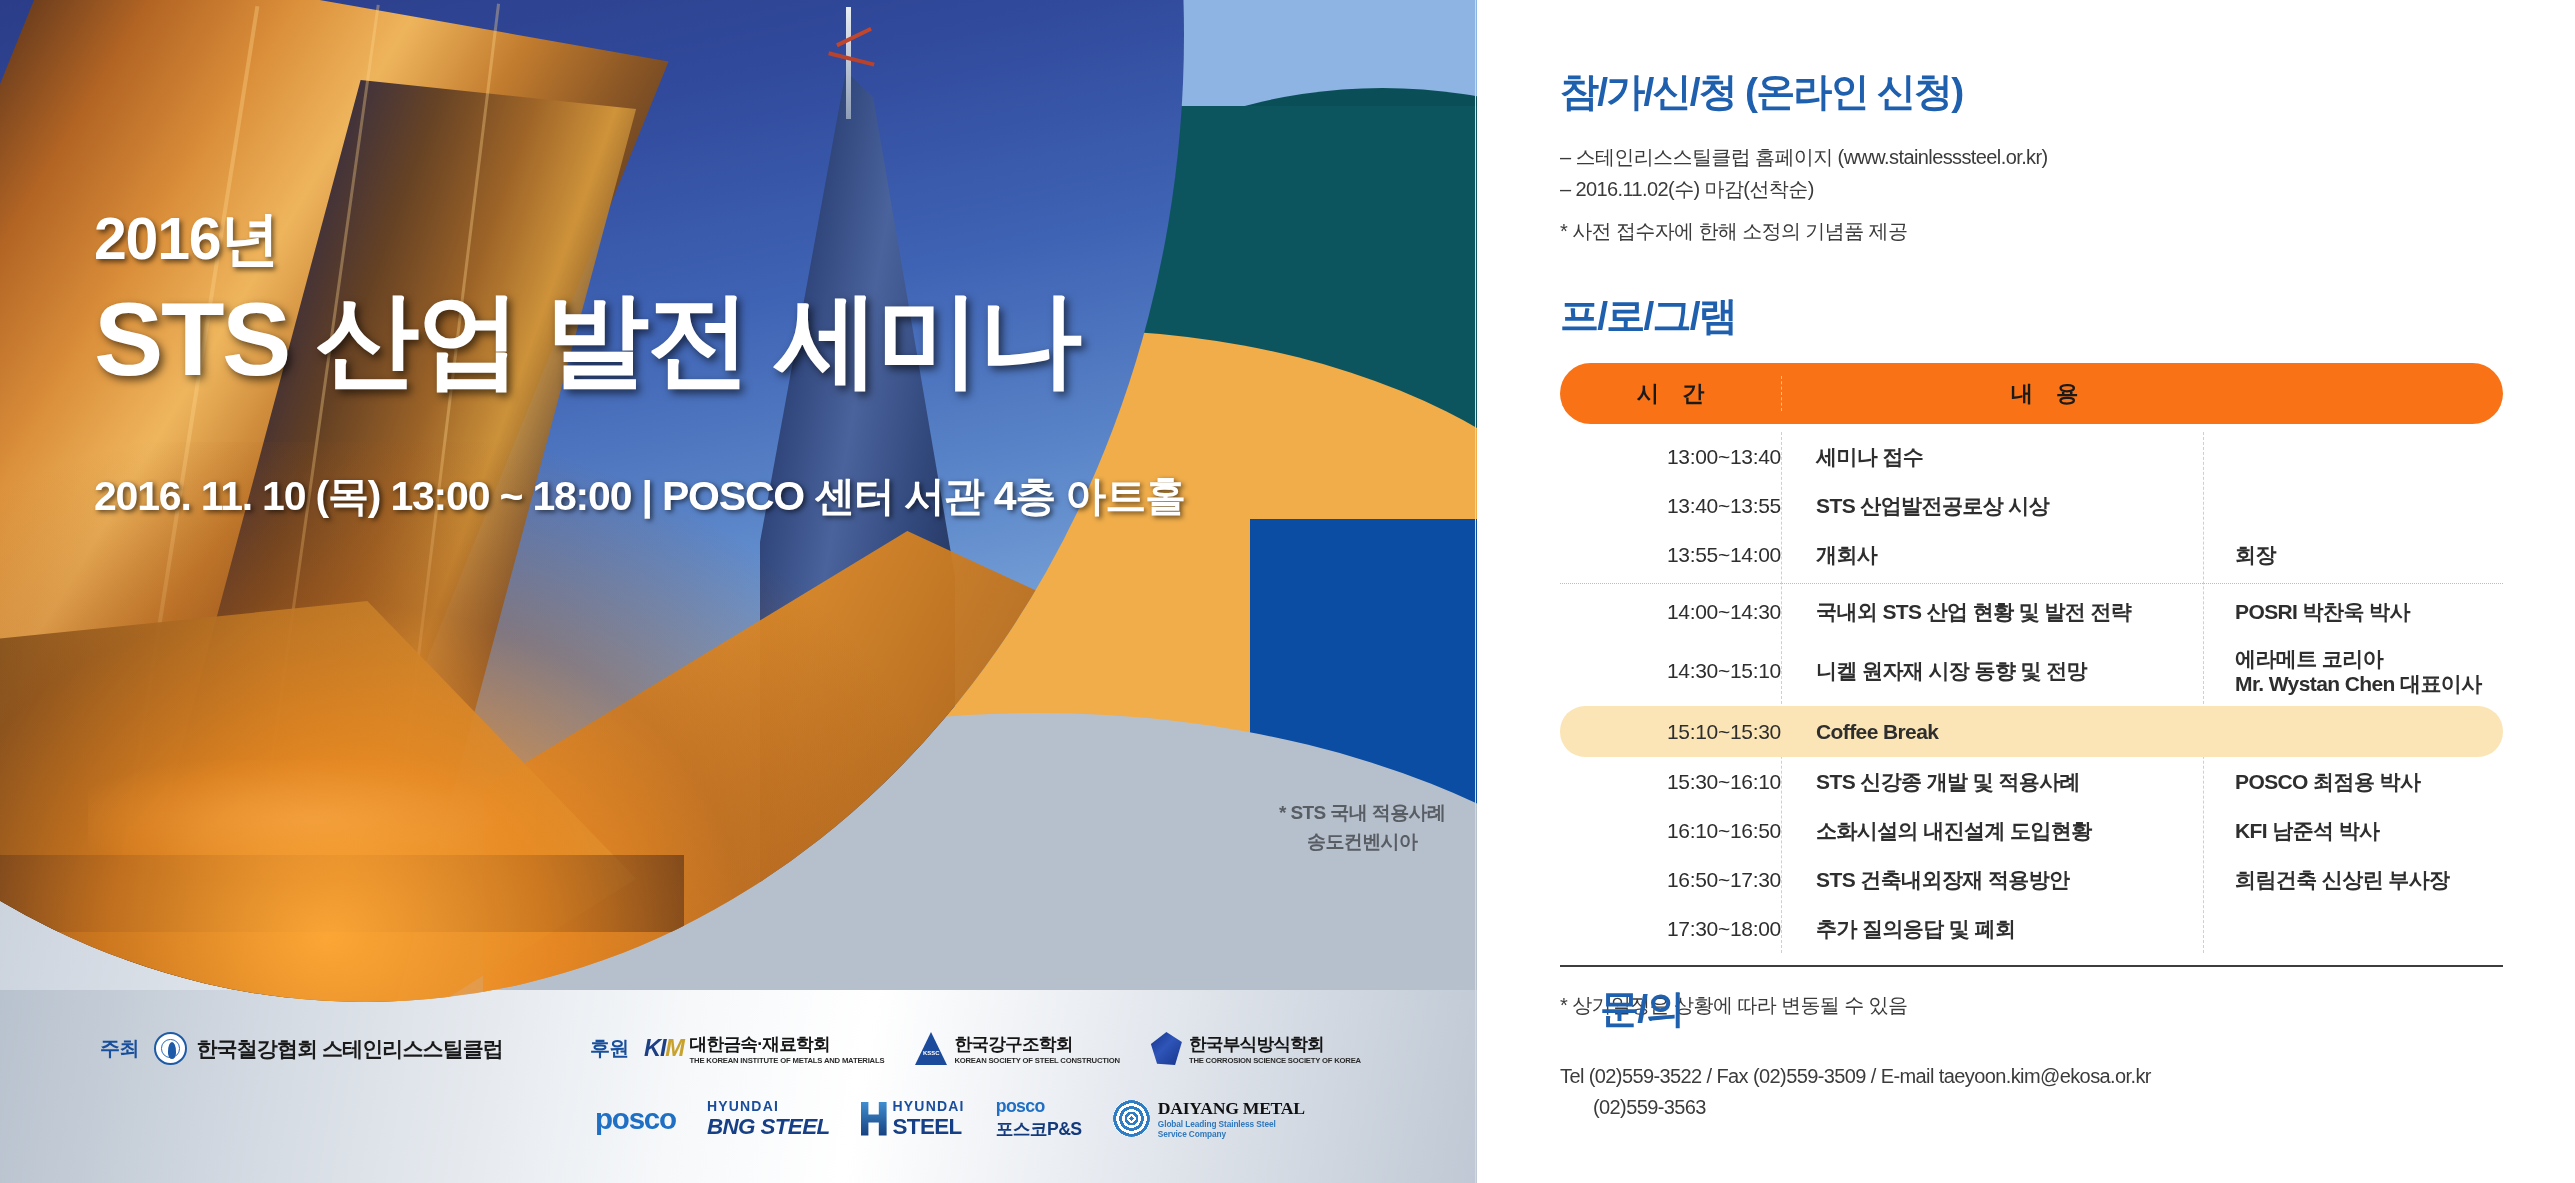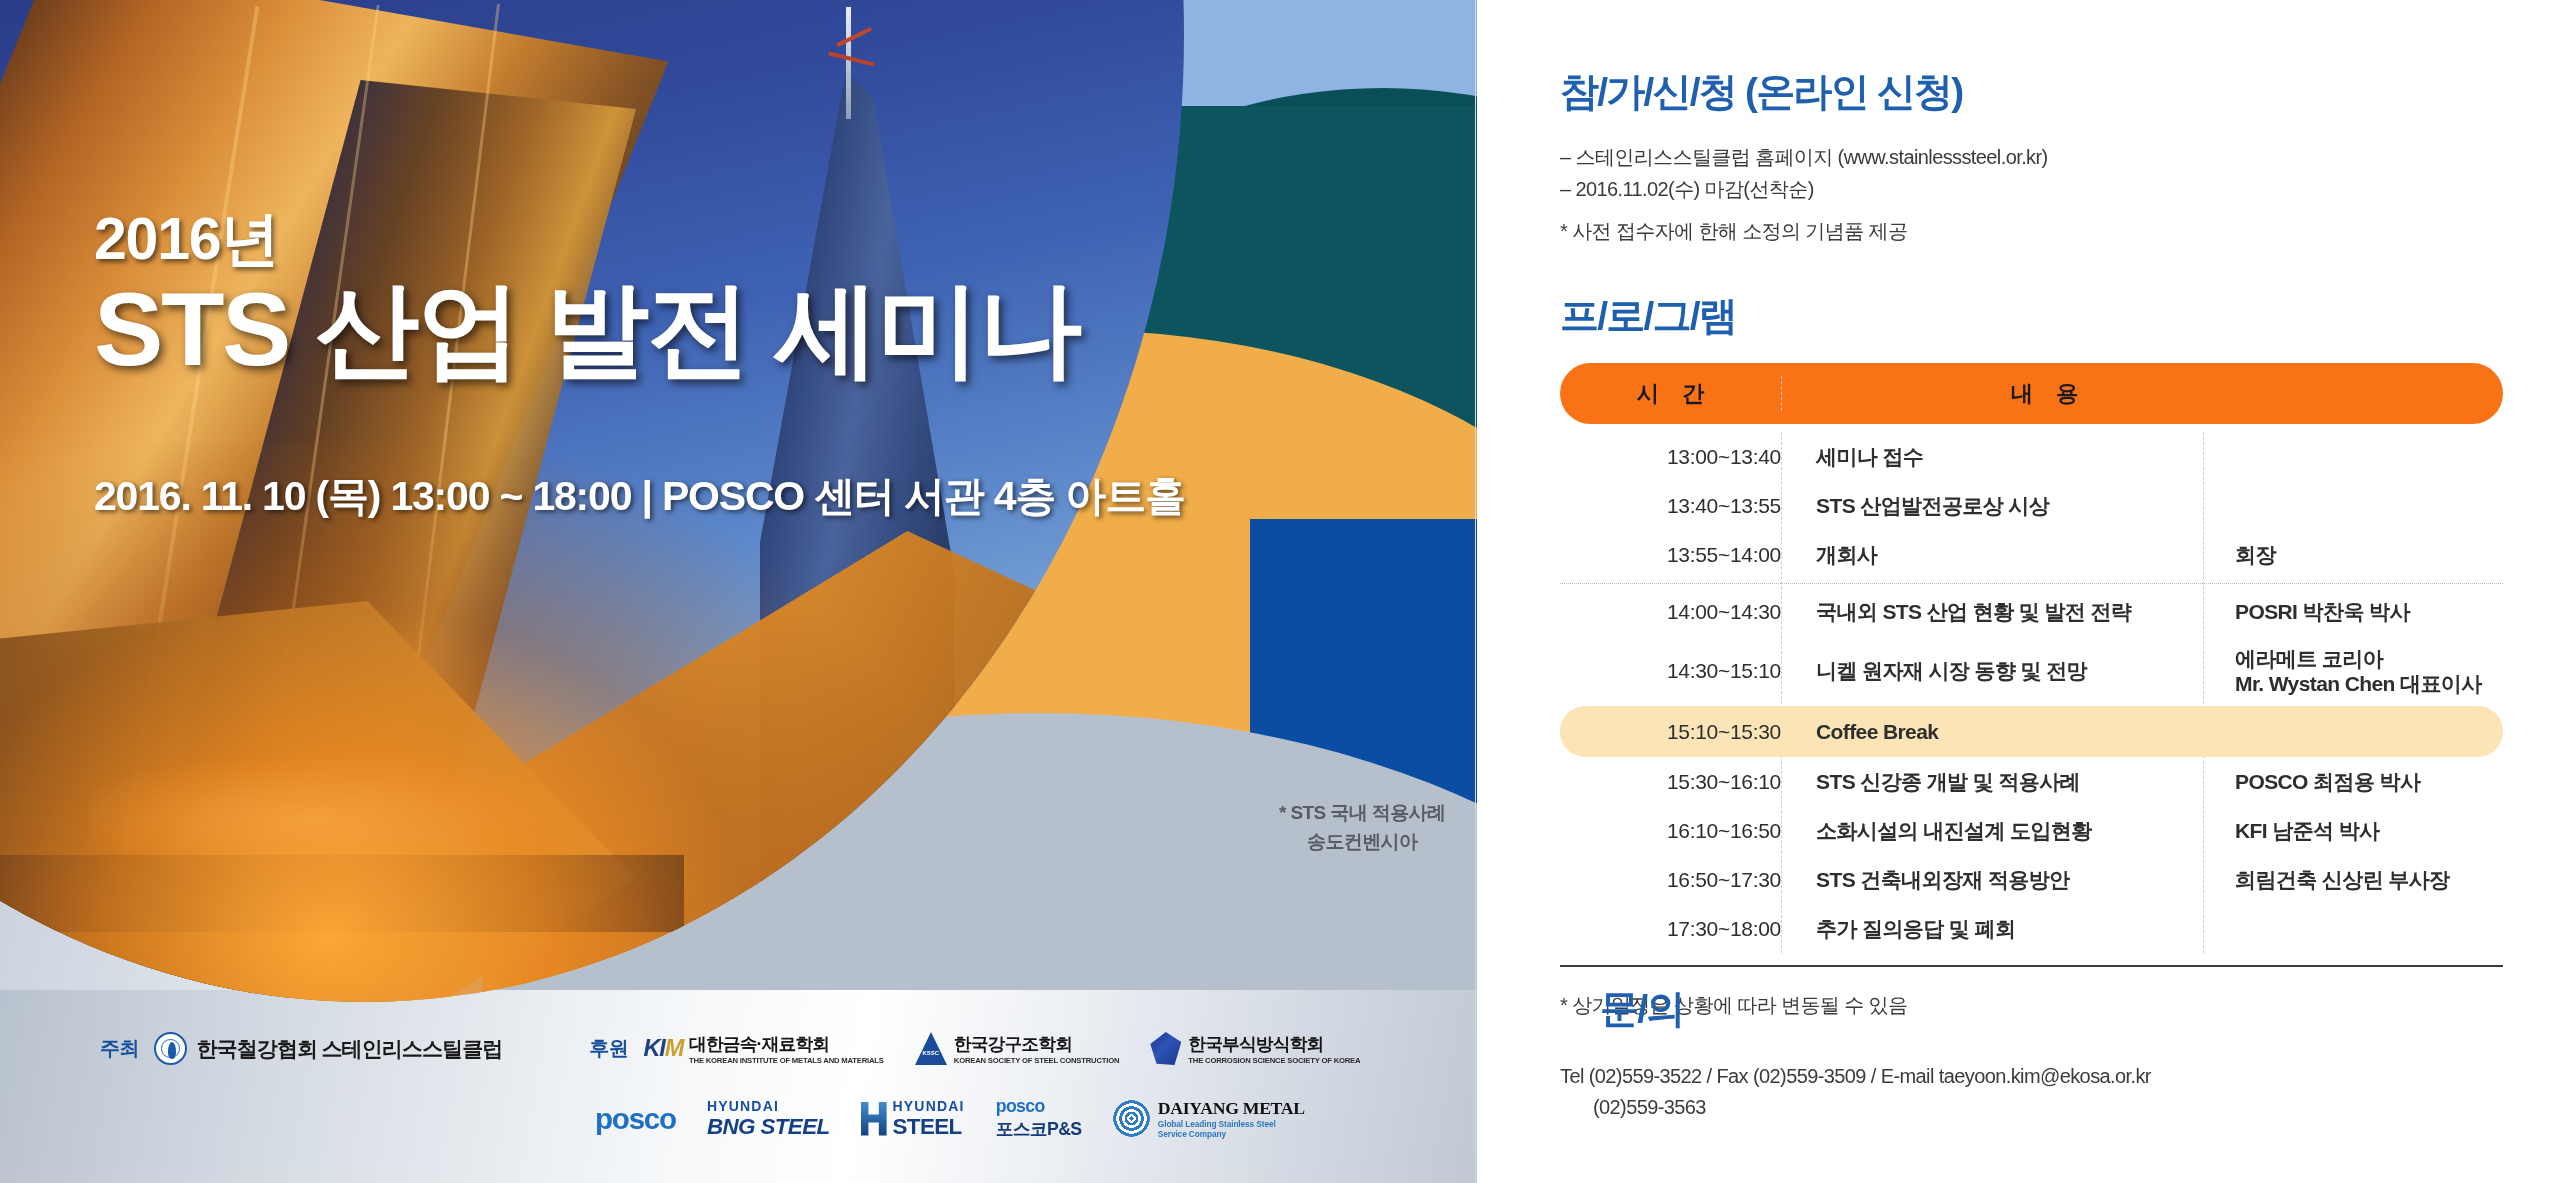--- a/index.html
+++ b/index.html
@@ -72,21 +72,21 @@
   .shape-silver { position:absolute; left:330px; top:713px; width:1415px; height:837px;
         background:#b6c0cd; border-radius:50%; }
   .shape-silver2 { position:absolute; left:0; top:990px; width:1477px; height:200px;
         background:linear-gradient(100deg,#b8c2ce 0%,#d6dce4 20%,#f6f8fa 46%,#ffffff 58%,#e5e9ef 76%,#bfc8d4 100%); }
 
   
   .headline { position:absolute; left:94px; top:209px; z-index:40; }
   .h-year { font-size:59px; font-weight:700; color:#ffffff; line-height:1.05;
             letter-spacing:-1.2px; text-shadow:2.4px 2.9px 5.3px rgba(0,0,0,.55); }
   .h-main { font-size:104px; font-weight:700; color:#ffffff; line-height:1.1;
-            letter-spacing:-2.4px; margin-top:1px;
+            letter-spacing:-2.4px; margin-top:11px;
             text-shadow:3.5px 4.1px 8.3px rgba(0,0,0,.6); white-space:nowrap; }
   .h-sub  { position:absolute; left:94px; top:469px; z-index:40;
             font-size:41px; font-weight:700; color:#ffffff; letter-spacing:-1.2px;
             white-space:nowrap; text-shadow:2.4px 2.4px 5.3px rgba(0,0,0,.6); }
 
   .photo-caption { position:absolute; left:1279px; top:799px; z-index:41;
             font-size:19px; line-height:1.5; color:#585d63; font-weight:600;
             text-align:center; letter-spacing:-0.6px; }
 
   
@@ -95,21 +95,21 @@
   .row2 { left:595px; top:1096px; gap:0; }
   .lbl { font-size:20px; font-weight:700; color:#174f9c; letter-spacing:-0.6px;
          margin-right:15.3px; white-space:nowrap; }
   .logo { display:flex; align-items:center; white-space:nowrap; margin-right:31px; }
   .seal { width:33px; height:33px; border-radius:50%; border:2.4px solid #1d5aa8;
           margin-right:9.4px; position:relative; background:#fff; flex:none; }
   .seal:before{ content:""; position:absolute; inset:5.3px; border-radius:50%;
           border:1.8px solid #2e6dbd; }
   .seal:after{ content:""; position:absolute; left:11.8px; top:8.3px; width:8.3px; height:16.5px;
           border-radius:50% 50% 50% 50%/60% 60% 40% 40%; background:#1d5aa8; }
-  .ksa-name { font-size:21px; font-weight:700; color:#1a1a1a; letter-spacing:-0.9px;font-family:Liberation Serif, serif; }
+  .ksa-name { font-size:21px; font-weight:700; color:#1a1a1a; letter-spacing:-0.9px; }
 
   .kim-mark { font-size:23.6px; font-weight:700; color:#1c3f86; font-style:italic;
               letter-spacing:-1.2px; margin-right:5.9px; }
   .kim-mark b { color:#c8a22c; }
   .two-line { display:flex; flex-direction:column; }
   .tl-big { font-size:17.7px; font-weight:700; color:#151515; letter-spacing:-0.8px; }
   .tl-small { font-size:7.7px; font-weight:700; color:#2b2b2b; letter-spacing:-0.2px;
               text-transform:uppercase; }
   .tri { width:0;height:0;border-left:16.5px solid transparent;border-right:16.5px solid transparent;
          border-bottom:33px solid #1c4b9c; margin-right:7px; position:relative; flex:none;}

